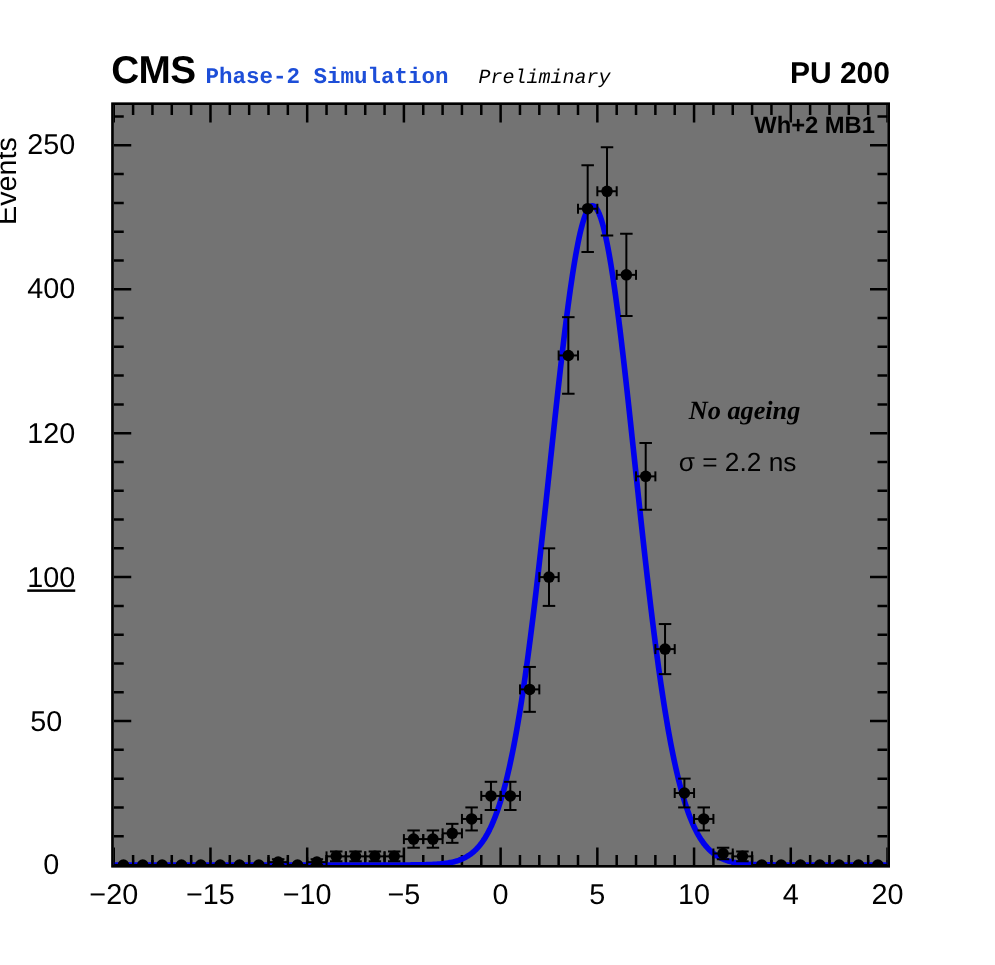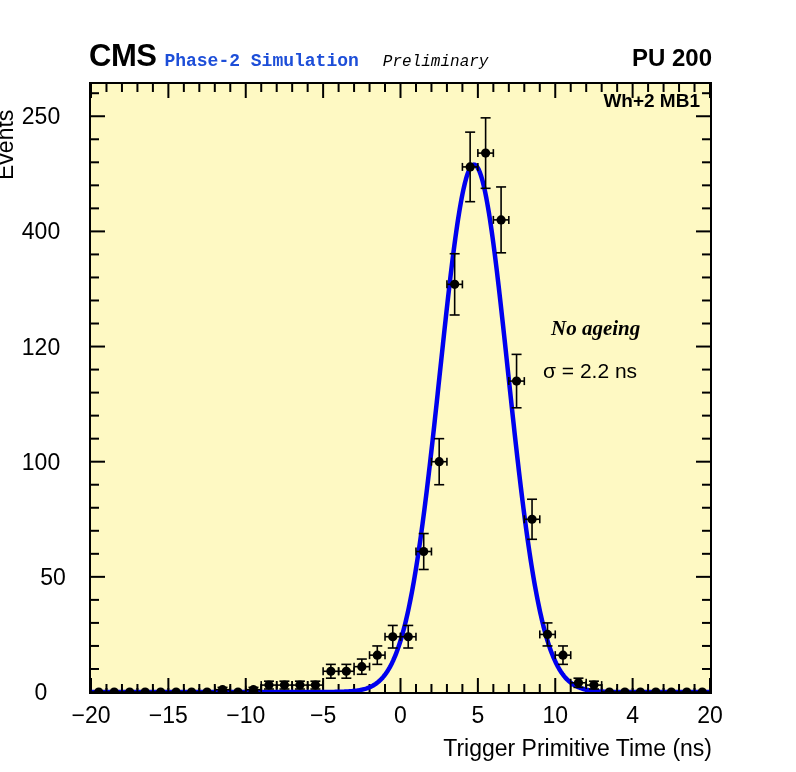--- a/index.html
+++ b/index.html
@@ -67,21 +67,21 @@
   }
   
   #plot-frame {
     position: absolute;
     left: 89px;
     top: 82px;
     width: 623px;
     height: 612px;
     border: 2px solid #000;
     box-sizing: border-box;
-    background: #fef9c3;
+    background: #737373;
   }
   #plot-svg {
     position: absolute;
     left: 0; top: 0;
   }
   
   .inframe-label {
     position: absolute;
     font-family: "Liberation Sans", sans-serif;
     font-weight: bold;
@@ -161,26 +161,25 @@
 
   <div class="cms-header">
     <span class="cms-logo">CMS</span>
     <span class="cms-sub">Phase-2 Simulation</span>
     <span class="cms-prelim">Preliminary</span>
     <span class="cms-pu">PU 200</span>
   </div>
 
   <div id="y-axis-title">Events</div>
 
-  <div id="x-axis-title">Trigger Primitive Time (ns)</div>
 
   <div id="ytick-layer">
       <div class="tick-label-y" style="left: 8px; top: 692px;">0</div>
-      <div class="tick-label-y" style="left: 20px; top: 576.848px;">50</div>
-      <div class="tick-label-y" style="left: 8px; top: 461.697px;">100</div>
+      <div class="tick-label-y" style="left: 4px; top: 576.848px;">50</div>
+      <div class="tick-label-y" style="left: 8px; top: 461.697px; text-decoration: underline;">100</div>
       <div class="tick-label-y" style="left: 8px; top: 346.545px;">120</div>
       <div class="tick-label-y" style="left: 8px; top: 231.394px;">400</div>
       <div class="tick-label-y" style="left: 8px; top: 116.242px;">250</div>
     </div>
   <div id="xtick-layer">
       <div class="tick-label-x" style="left: 91px; top: 702px;">−20</div>
       <div class="tick-label-x" style="left: 168.375px; top: 702px;">−15</div>
       <div class="tick-label-x" style="left: 245.75px; top: 702px;">−10</div>
       <div class="tick-label-x" style="left: 323.125px; top: 702px;">−5</div>
       <div class="tick-label-x" style="left: 400.5px; top: 702px;">0</div>

